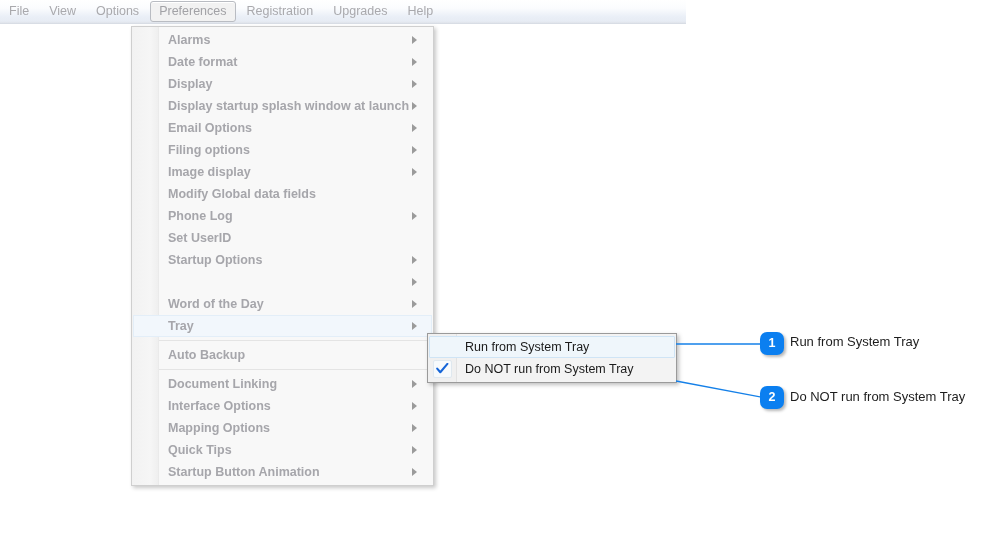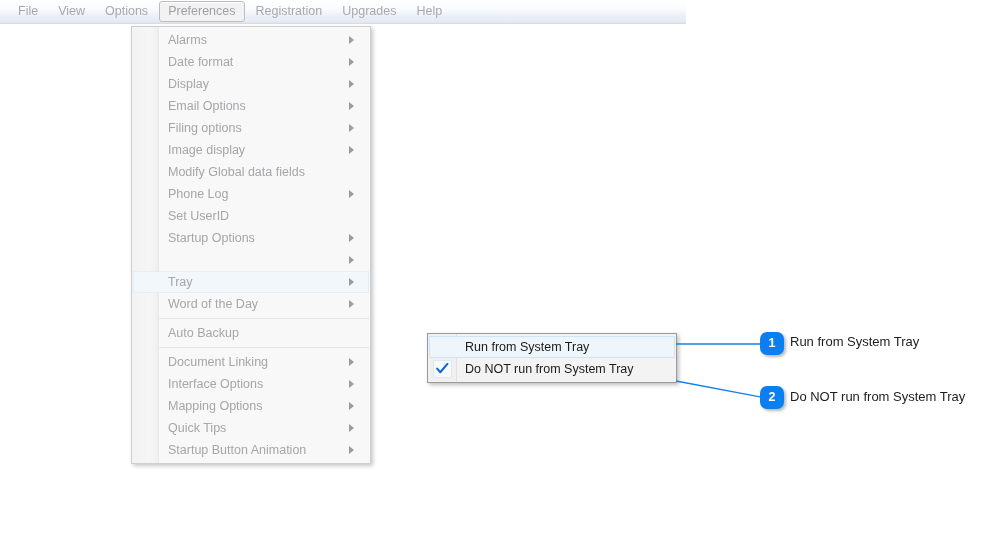--- a/index.html
+++ b/index.html
@@ -24,21 +24,20 @@
     width: 686px;
     height: 24px;
     background: linear-gradient(to bottom, #ffffff 0%, #fbfcfe 35%, #eaeff7 72%, #e7ecf4 92%, #dfe3ea 100%);
     border-bottom: 1px solid #d8dde5;
     box-sizing: border-box;
   }
   .menubar-inner {
     display: flex;
     align-items: center;
     height: 23px;
-    padding-left: 9px;
   }
   .menu-top {
     font-size: 12.5px;
     color: #a9a9ad;
     padding: 2px 8px 3px 8px;
     margin-right: 2px;
     line-height: 14px;
     border: 1px solid transparent;
     border-radius: 3px;
     white-space: nowrap;
@@ -48,26 +47,27 @@
     background: #f2f2f2;
     color: #a2a2a6;
     box-shadow: inset 0 1px 0 #ffffff;
   }
 
   
   #prefs-menu {
     position: absolute;
     left: 131px;
     top: 26px;
-    width: 240px;
+    width: 303px;
     background: #f8f8f8;
     border: 1px solid #cfcfcf;
     box-sizing: border-box;
     box-shadow: 2px 2px 4px rgba(0,0,0,0.22);
     padding: 2px 0 2px 0;
+    font-weight: bold;
   }
   #prefs-menu::before {
     content: "";
     position: absolute;
     left: 0;
     top: 0;
     bottom: 0;
     width: 26px;
     background: linear-gradient(to right, #f2f2f2 0%, #f6f6f6 70%, #efefef 100%);
     border-right: 1px solid #eaeaea;
@@ -225,20 +225,24 @@
     </div>
     <div class="mi">
       <span class="label">Date format</span>
       <span class="arrow"></span>
     </div>
     <div class="mi">
       <span class="label">Display</span>
       <span class="arrow"></span>
     </div>
     <div class="mi">
+      <span class="label">Display startup splash window at launch</span>
+      <span class="arrow"></span>
+    </div>
+    <div class="mi">
       <span class="label">Email Options</span>
       <span class="arrow"></span>
     </div>
     <div class="mi">
       <span class="label">Filing options</span>
       <span class="arrow"></span>
     </div>
     <div class="mi">
       <span class="label">Image display</span>
       <span class="arrow"></span>
@@ -251,28 +255,28 @@
       <span class="arrow"></span>
     </div>
     <div class="mi">
       <span class="label">Set UserID</span>
     </div>
     <div class="mi">
       <span class="label">Startup Options</span>
       <span class="arrow"></span>
     </div>
     <div class="mi">
+      <span class="arrow"></span>
+    </div>
+    <div class="mi">
+      <span class="label">Word of the Day</span>
       <span class="arrow"></span>
     </div>
     <div class="mi selected">
       <span class="label">Tray</span>
-      <span class="arrow"></span>
-    </div>
-    <div class="mi">
-      <span class="label">Word of the Day</span>
       <span class="arrow"></span>
     </div>
     <div class="sep"></div>
     <div class="mi">
       <span class="label">Auto Backup</span>
     </div>
     <div class="sep"></div>
     <div class="mi">
       <span class="label">Document Linking</span>
       <span class="arrow"></span>

